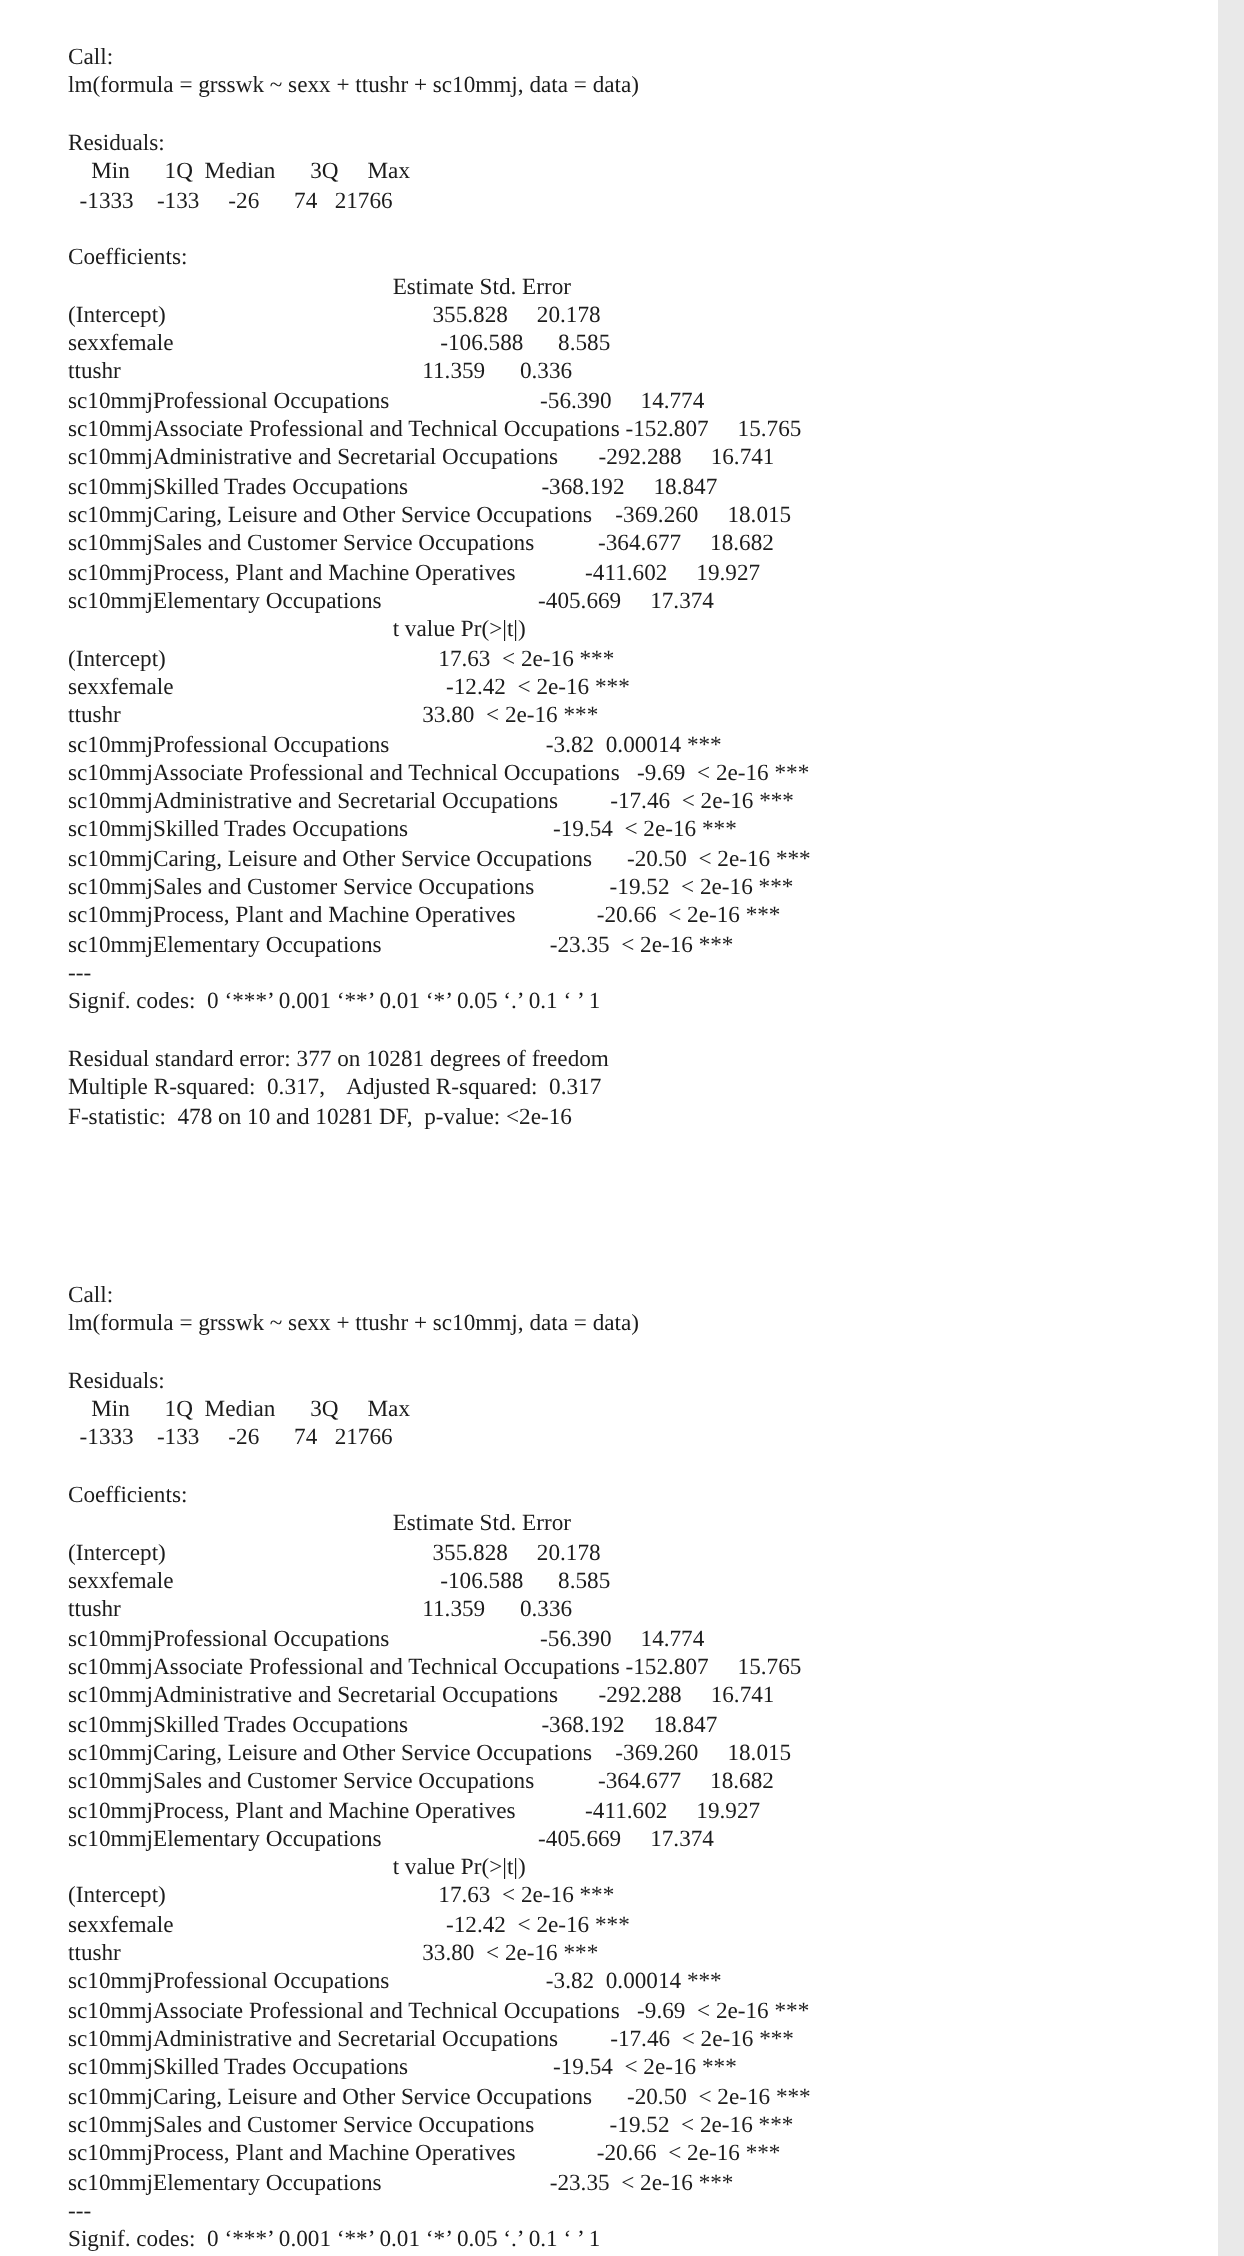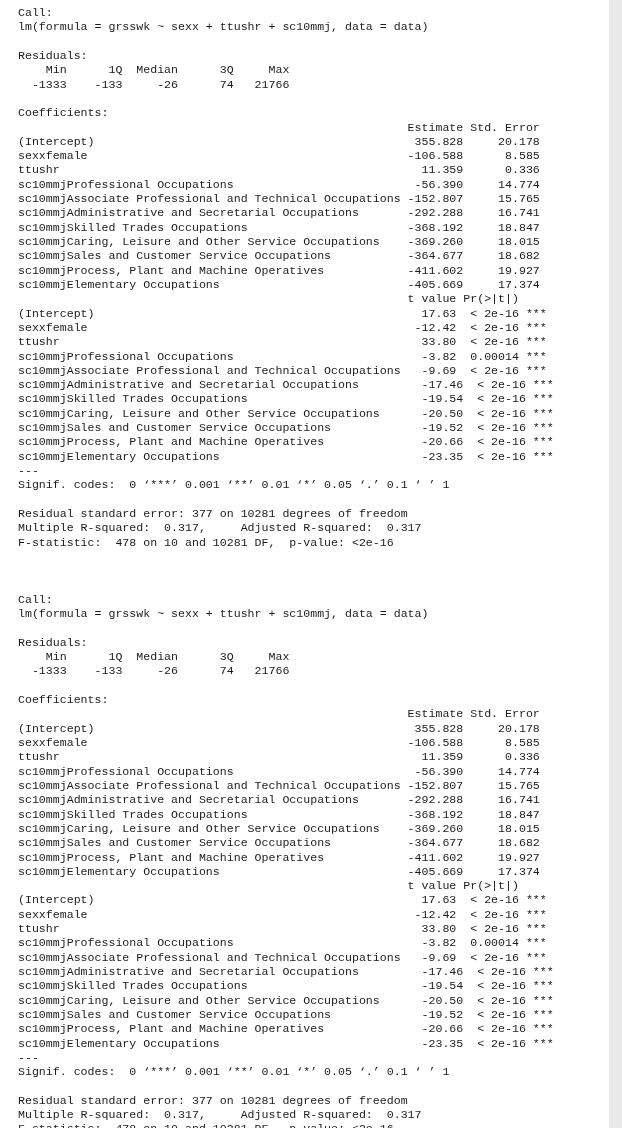--- a/index.html
+++ b/index.html
@@ -21,26 +21,26 @@
     top: 0;
     width: 608px;
     height: 1128px;
     background: #ffffff;
     box-sizing: border-box;
     padding: 6px 0 0 18px;
     overflow: hidden;
   }
   .block {
     white-space: pre;
-    font-family: Liberation Mono, monospace;
+    font-family: Liberation Serif, serif;
     font-size: 11.6px;
     line-height: 14.32px;
     color: #1c1c1c;
     letter-spacing: 0px;
-    margin: 0;
+    margin: 16px;
     -webkit-font-smoothing: antialiased;
   }
   .spacer {
     height: 43px;
   }
   #scrollbar-track {
     position: absolute;
     right: 0;
     top: 0;
     width: 14px;

